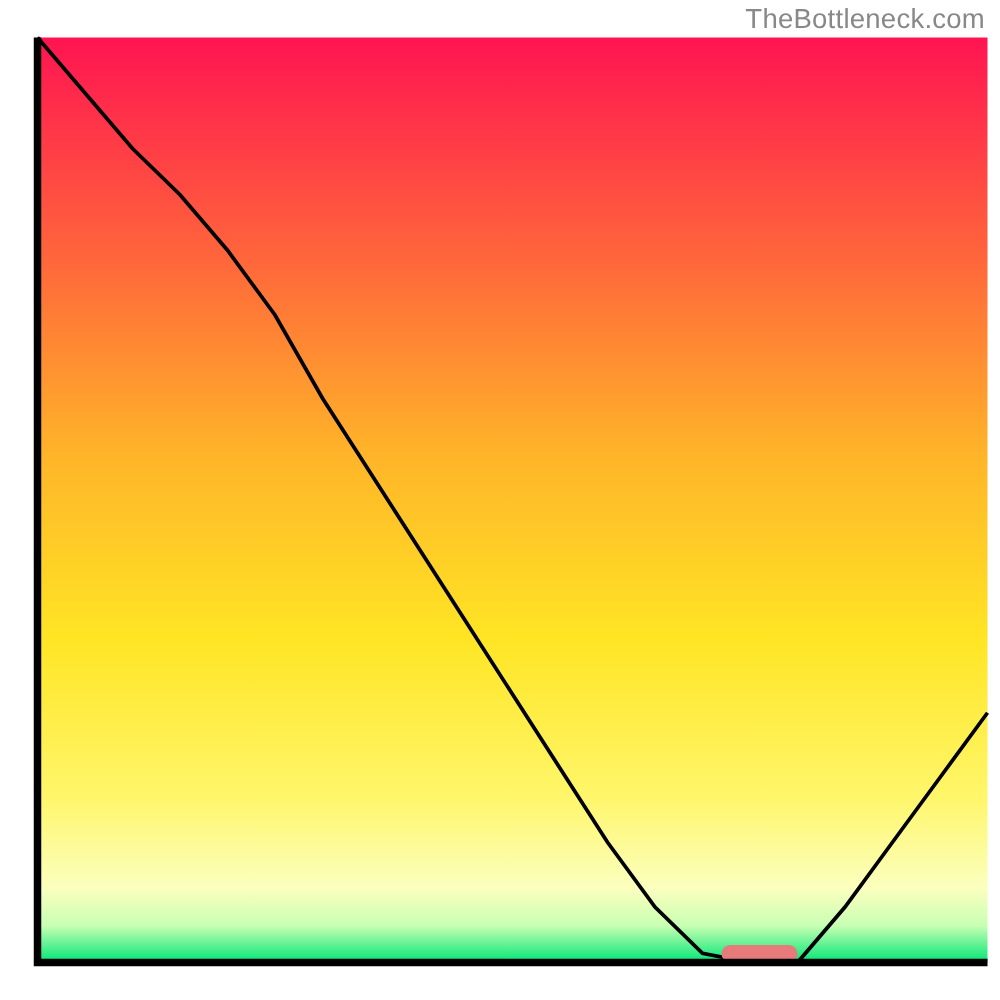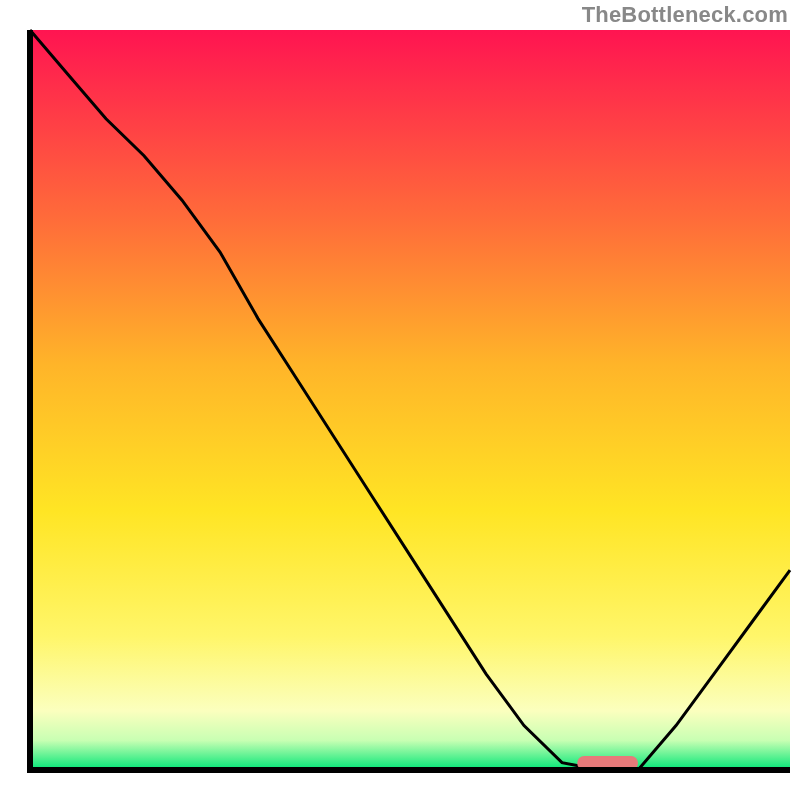--- a/index.html
+++ b/index.html
@@ -13,21 +13,21 @@
   .stage {
     position: relative;
     width: 800px;
     height: 800px;
   }
   .watermark {
     position: absolute;
     top: 2px;
     right: 12px;
     font-size: 22px;
-    font-weight: bold;
+    font-weight: normal;
     color: #888888;
     letter-spacing: 0.2px;
     z-index: 30;
   }
   svg {
     position: absolute;
     left: 0;
     top: 0;
   }
 </style>

